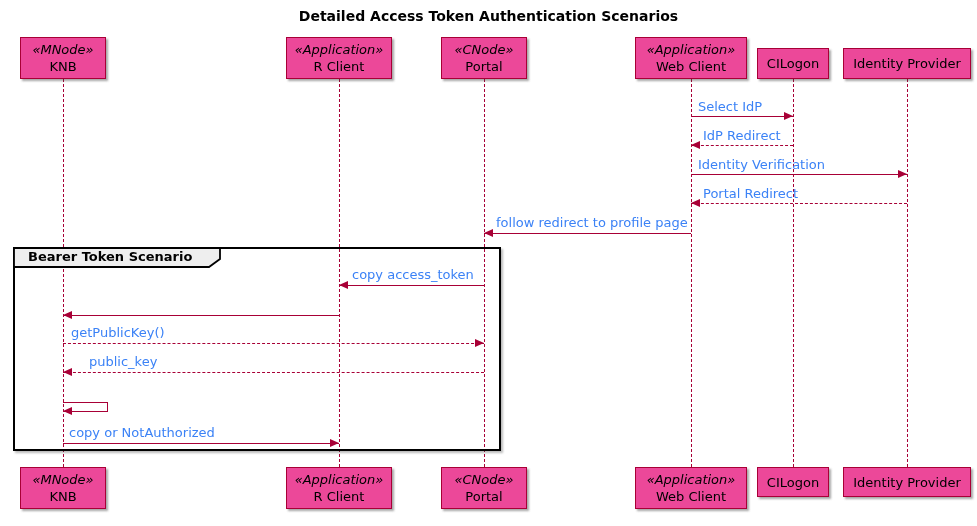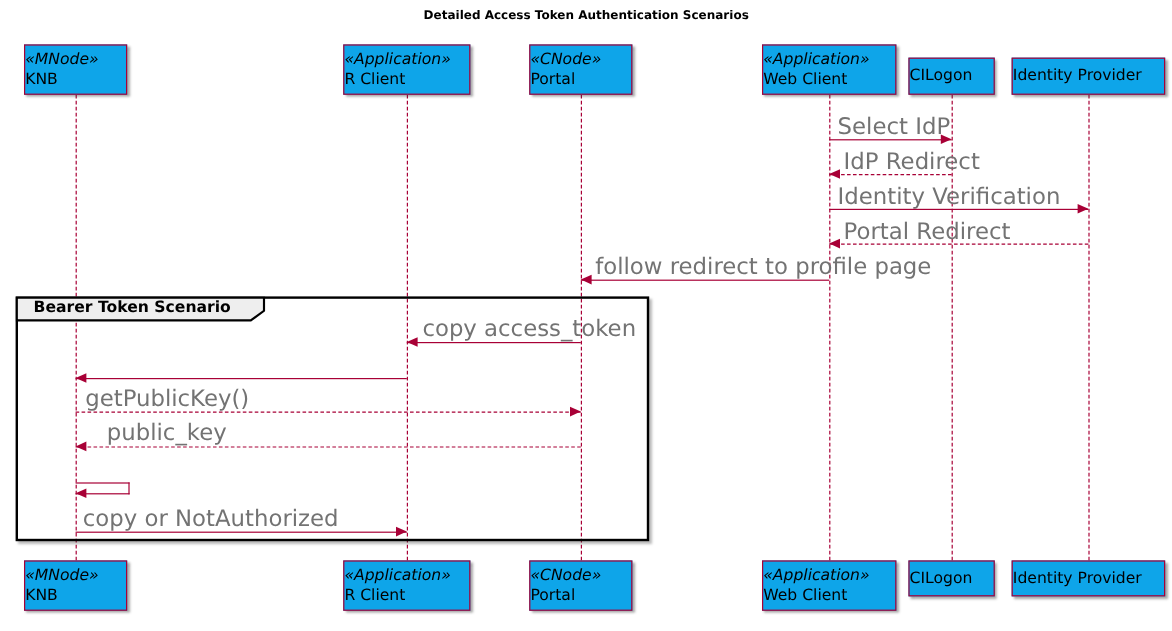--- a/index.html
+++ b/index.html
@@ -8,56 +8,56 @@
     position: relative;
     width: 977px;
     height: 526px;
     background: #ffffff;
     font-family: "DejaVu Sans", "Liberation Sans", sans-serif;
     color: #000000;
     overflow: hidden;
   }
   .title {
     position: absolute; left: 0; top: 8px; width: 100%;
-    text-align: center; font-size: 10px; font-weight: bold;
+    text-align: center; font-size: 14px; font-weight: bold;
   }
   .lifeline {
     position: absolute; top: 79px; height: 388px; width: 0;
     border-left: 1px dashed #A80036;
   }
   .pbox {
     position: absolute;
-    background: #0ea5e9;
+    background: #ec4899;
     border: 1.4px solid #A80036;
     box-shadow: 2px 2px 2px rgba(60,60,60,0.45);
     display: flex; flex-direction: column;
-    justify-content: center;
+    align-items: center; justify-content: center;
     font-size: 13px; line-height: 17px;
     white-space: nowrap;
   }
   .stereo { font-style: italic; }
   .msg-label {
-    position: absolute; font-size: 19px; line-height: 15px;
-    white-space: nowrap; color: #737373;
+    position: absolute; font-size: 13px; line-height: 15px;
+    white-space: nowrap; color: #3b82f6;
   }
   .mline { position: absolute; height: 0; border-top: 1px solid #A80036; }
   .mline.dashed { border-top: 1px dashed #A80036; }
   .ah {
     position: absolute; width: 0; height: 0;
     border-top: 4px solid transparent; border-bottom: 4px solid transparent;
   }
   .ah.r { border-left: 9px solid #A80036; }
   .ah.l { border-right: 9px solid #A80036; }
   .selfloop {
     position: absolute;
     border: 1px solid #A80036; border-left: none;
     background: transparent;
   }
   .frame {
-    position: absolute; left: 13px; top: 247px; width: 528px; height: 204px;
+    position: absolute; left: 13px; top: 247px; width: 488px; height: 204px;
     border: 2px solid #000000;
     box-shadow: 2px 2px 2px rgba(60,60,60,0.35);
   }
   .frame-hdr { position: absolute; left: -2px; top: -2px; }
   .frame-label {
     position: absolute; left: 13px; top: 0px;
     font-size: 13px; font-weight: bold; white-space: nowrap;
   }
 </style>
 </head>

